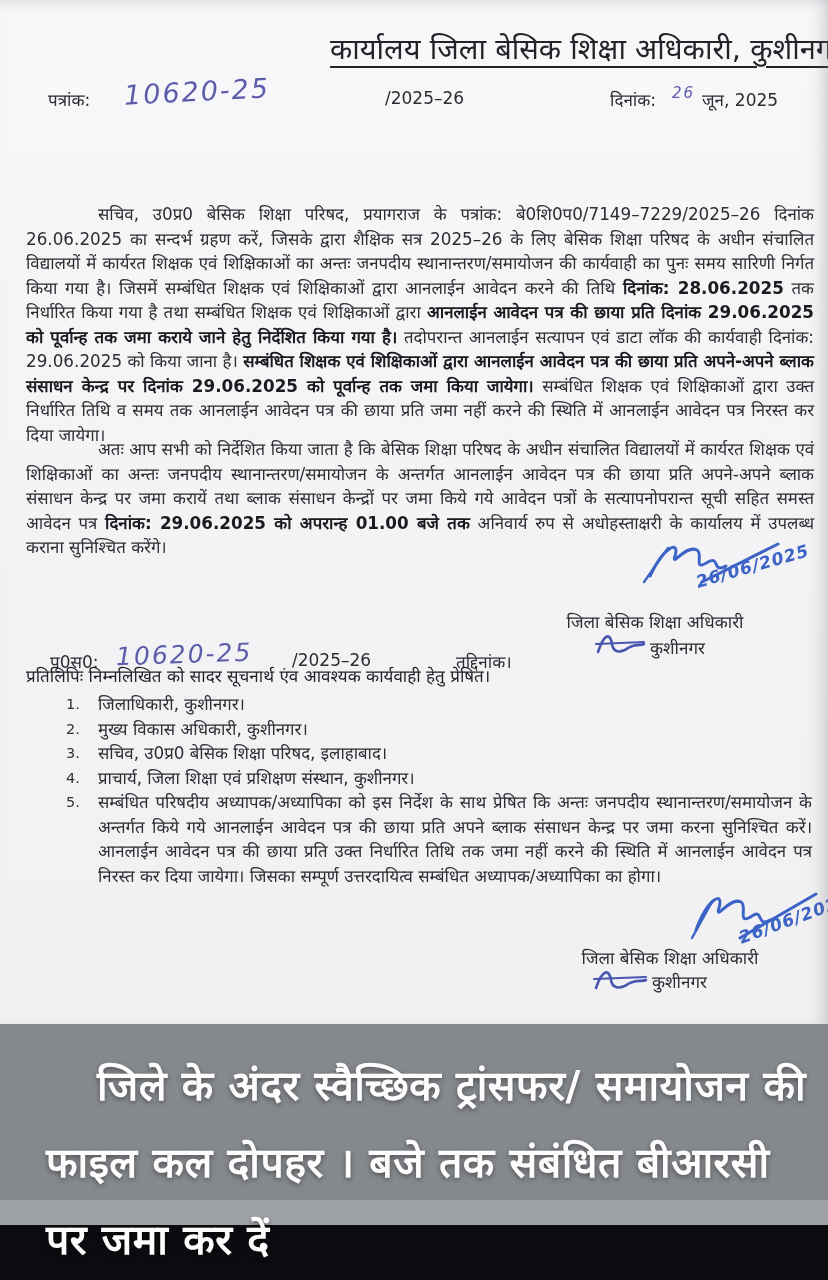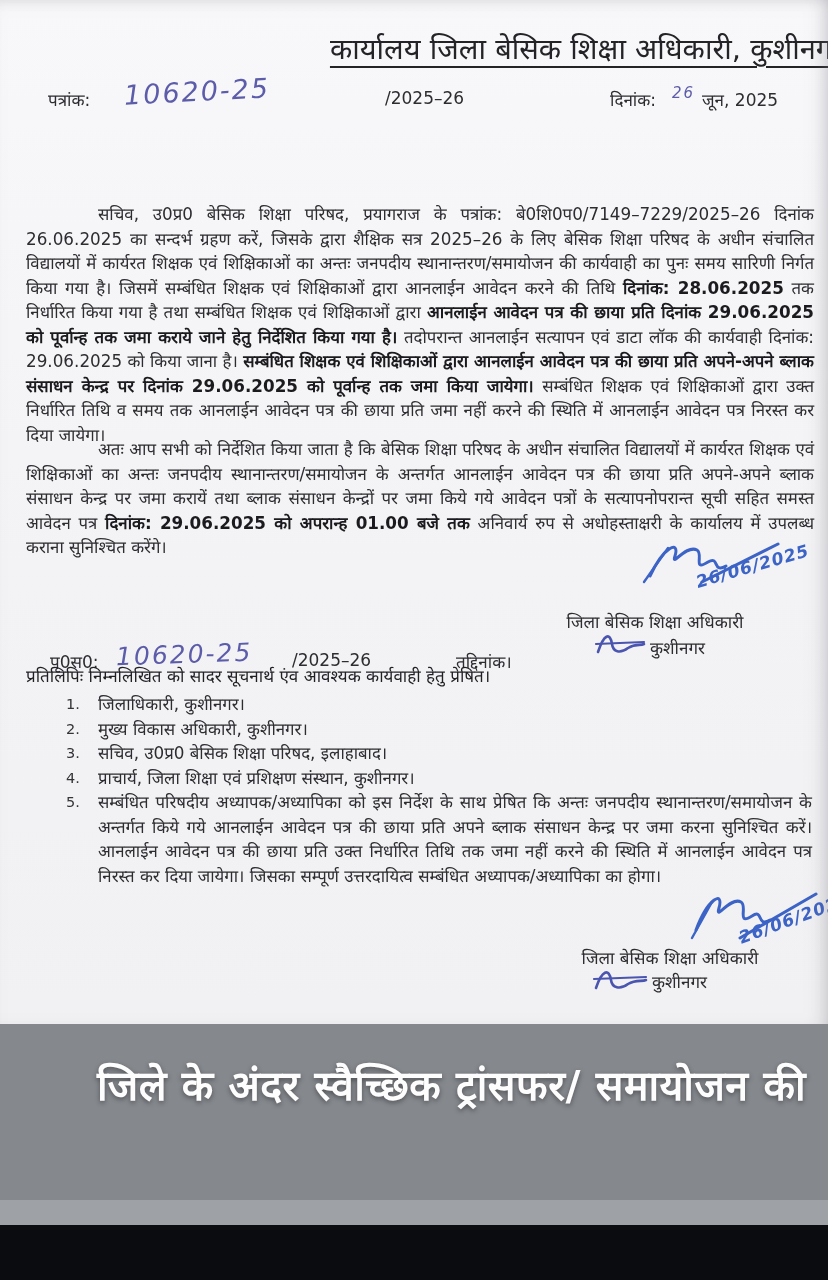--- a/index.html
+++ b/index.html
@@ -107,14 +107,16 @@
       <path d="M4 22 C 10 4, 17 2, 19 14 C 20 22, 28 24, 36 18 C 44 13, 50 16, 54 14" fill="none" stroke="#4a55b0" stroke-width="2.6" stroke-linecap="round"></path>
       <path d="M2 13 L 54 11" fill="none" stroke="#4a55b0" stroke-width="2.2" stroke-linecap="round"></path>
     </svg>
     <span class="t" style="top:970px; left:652px;">कुशीनगर</span>
   </div>
 
   <div class="cap-gray"></div>
   <div class="cap-strip"></div>
   <div class="cap-black"></div>
   <div class="cap-line" style="top:1056px;text-align:right;">जिले के अंदर स्वैच्छिक ट्रांसफर/  समायोजन की</div>
+  <div class="cap-line" style="top:1133px;">फाइल कल दोपहर । बजे तक संबंधित बीआरसी</div>
+  <div class="cap-line" style="top:1210px;">पर जमा कर दें</div>
 
 </div>
 
 </body></html>

